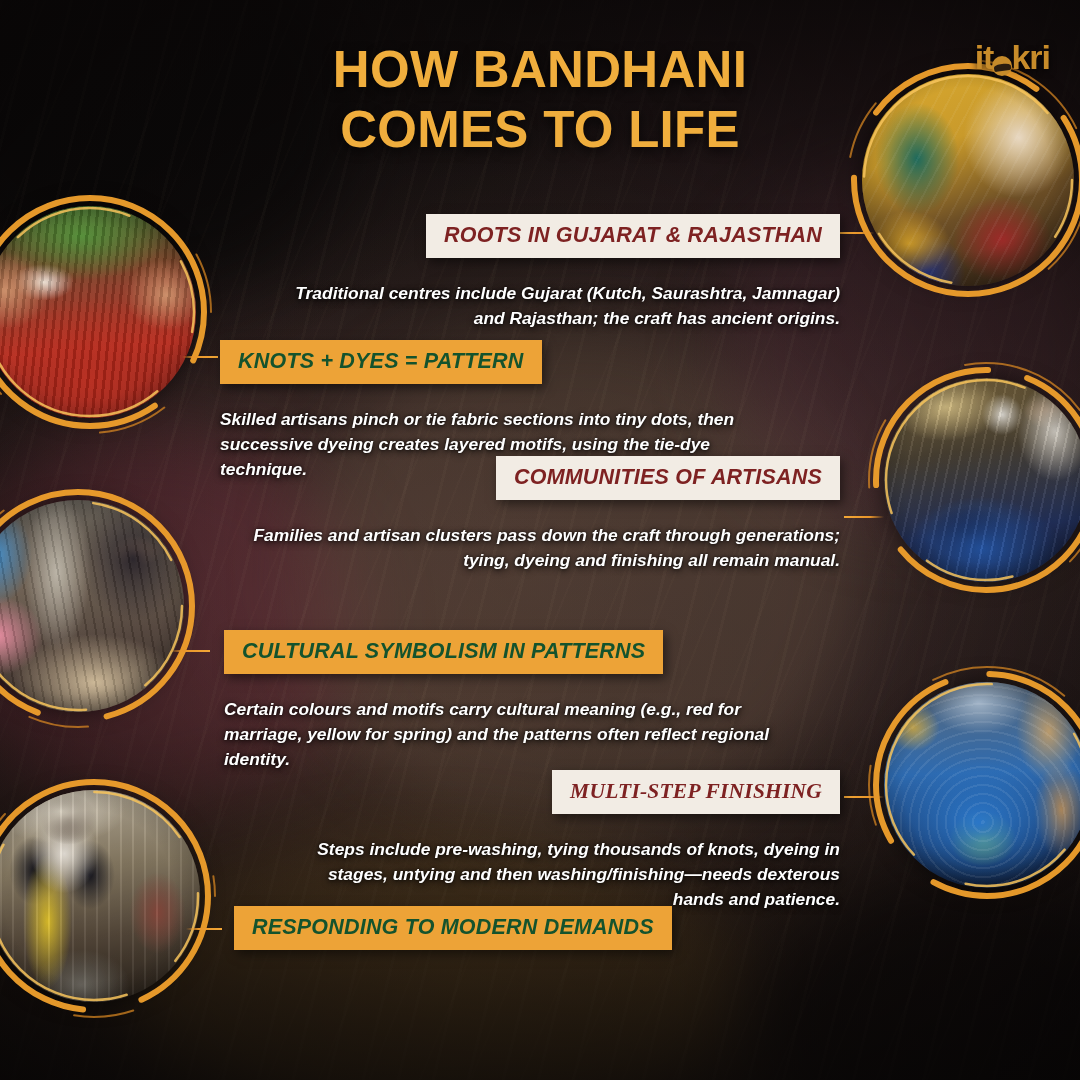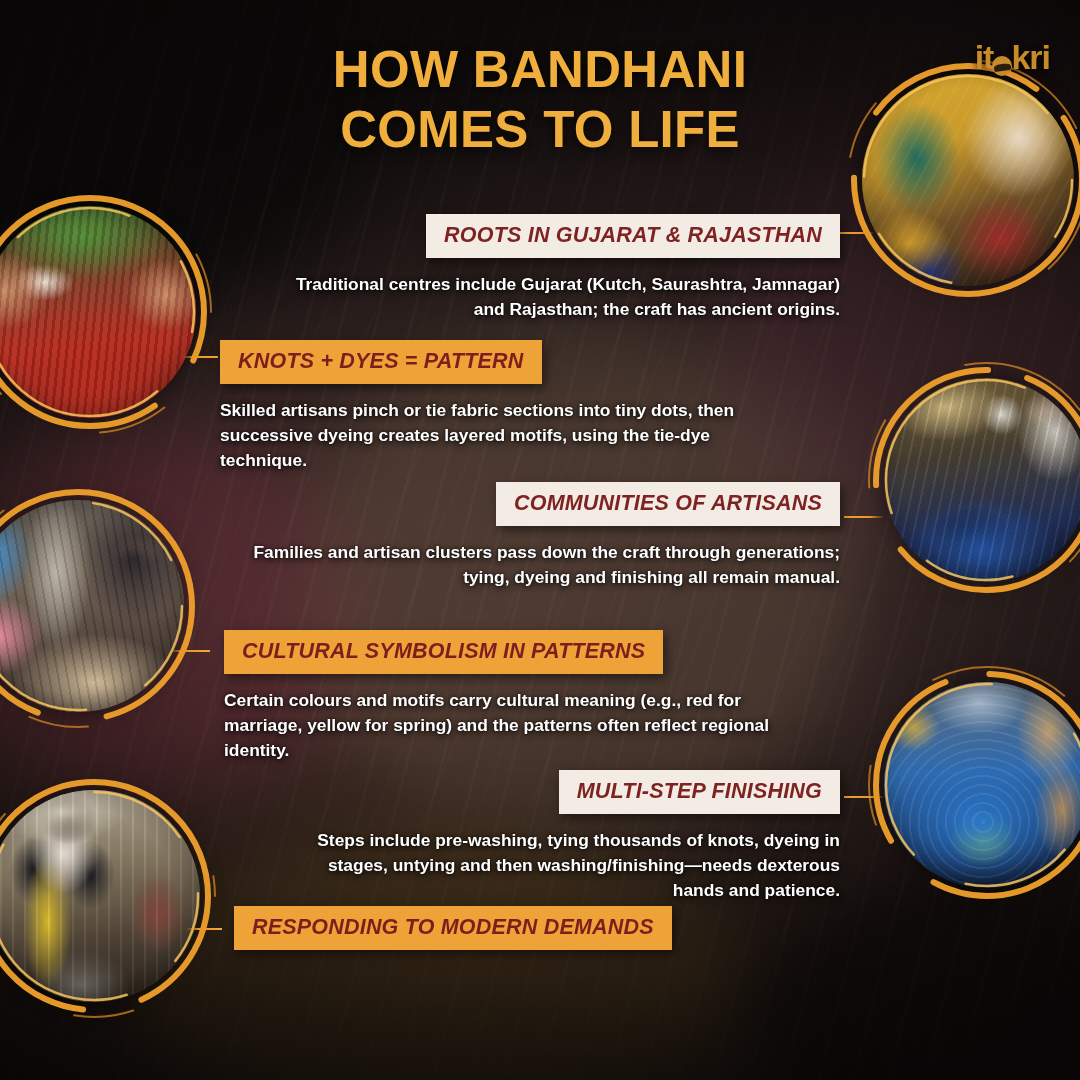--- a/index.html
+++ b/index.html
@@ -148,29 +148,30 @@
     padding: 9px 18px 10px 18px;
     font-weight: bold;
     font-style: italic;
     font-size: 21.5px;
     letter-spacing: .2px;
     color: #7a1f1f;
     white-space: nowrap;
     box-shadow: 3px 4px 10px rgba(0,0,0,.5);
   }
   .banner.cream  { background: #f2ece4; color: #7e2222; }
-  .banner.orange { background: #eda337; color: #7f1d1d; }
+  .banner.orange { background: #eda337; color: #14532d; }
 
   .body-text {
-    margin-top: 14px;
+    margin-top: 23px;
     color: #ffffff;
     font-weight: bold;
     font-size: 17.4px;
     line-height: 1.45;
     text-shadow: 0 2px 7px rgba(0,0,0,.85), 0 0 3px rgba(0,0,0,.7);
+    font-style: italic;
   }
   .align-right { text-align: right; }
   .align-left  { text-align: left; }
 </style>
 </head>
 <body>
 
 <div id="poster">
 
   <div class="bg-layer bg-base"></div>
@@ -336,36 +337,36 @@
     <div class="body-text align-right">Traditional centres include Gujarat (Kutch, Saurashtra, Jamnagar) and Rajasthan; the craft has ancient origins.</div>
   </div>
 
   <div class="section" style="left:220px; top:340px; width:560px;">
     <div style="text-align:left;">
       <div class="banner orange">KNOTS + DYES = PATTERN</div>
     </div>
     <div class="body-text align-left">Skilled artisans pinch or tie fabric sections into tiny dots, then successive dyeing creates layered motifs, using the tie-dye technique.</div>
   </div>
 
-  <div class="section" style="left:240px; top:482px; width:600px;">
+  <div class="section" style="left:240px; top:456px; width:600px;">
     <div style="text-align:right;">
       <div class="banner cream">COMMUNITIES OF ARTISANS</div>
     </div>
     <div class="body-text align-right">Families and artisan clusters pass down the craft through generations; tying, dyeing and finishing all remain manual.</div>
   </div>
 
   <div class="section" style="left:224px; top:630px; width:560px;">
     <div style="text-align:left;">
       <div class="banner orange">CULTURAL SYMBOLISM IN PATTERNS</div>
     </div>
     <div class="body-text align-left">Certain colours and motifs carry cultural meaning (e.g., red for marriage, yellow for spring) and the patterns often reflect regional identity.</div>
   </div>
 
   <div class="section" style="left:300px; top:770px; width:540px;">
-    <div style="text-align:right;">
+    <div style="text-align:right;font-family:Liberation Serif, serif;">
       <div class="banner cream">MULTI-STEP FINISHING</div>
     </div>
     <div class="body-text align-right">Steps include pre-washing, tying thousands of knots, dyeing in stages, untying and then washing/finishing—needs dexterous hands and patience.</div>
   </div>
 
   <div class="section" style="left:234px; top:906px; width:560px;">
     <div style="text-align:left;">
       <div class="banner orange">RESPONDING TO MODERN DEMANDS</div>
     </div>
   </div>

